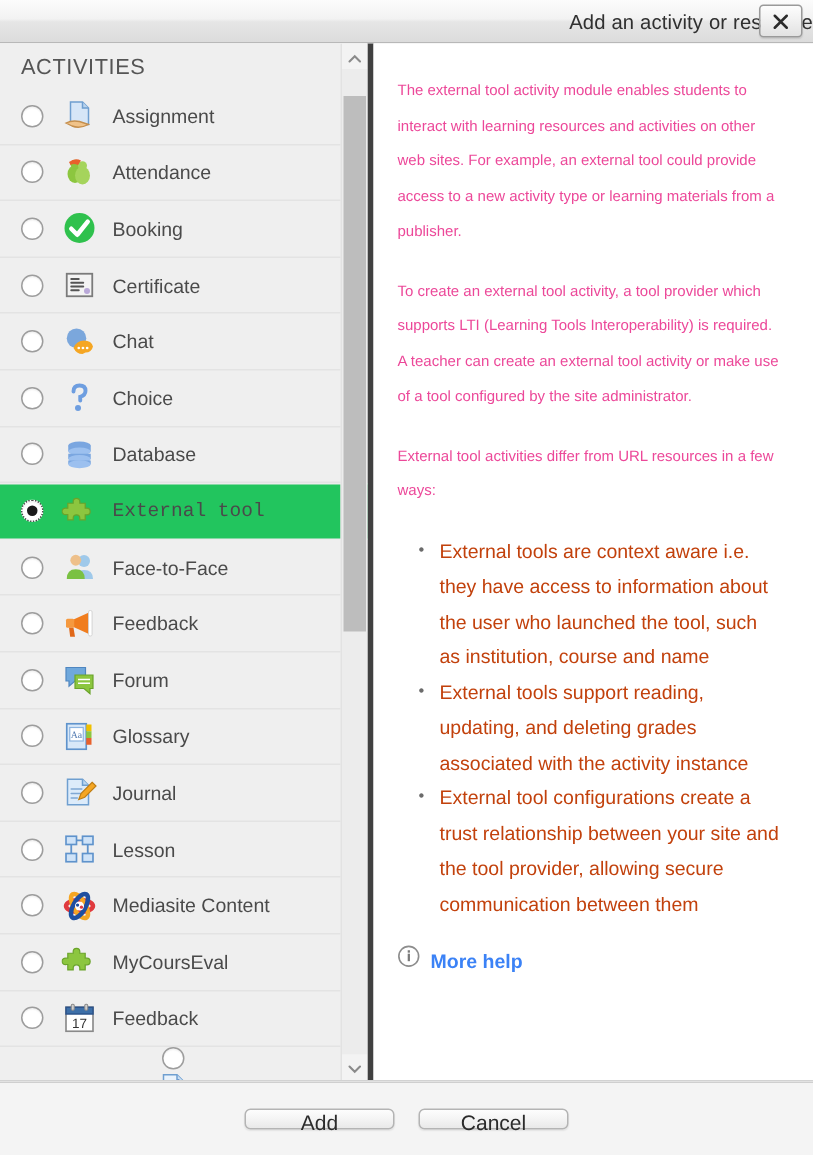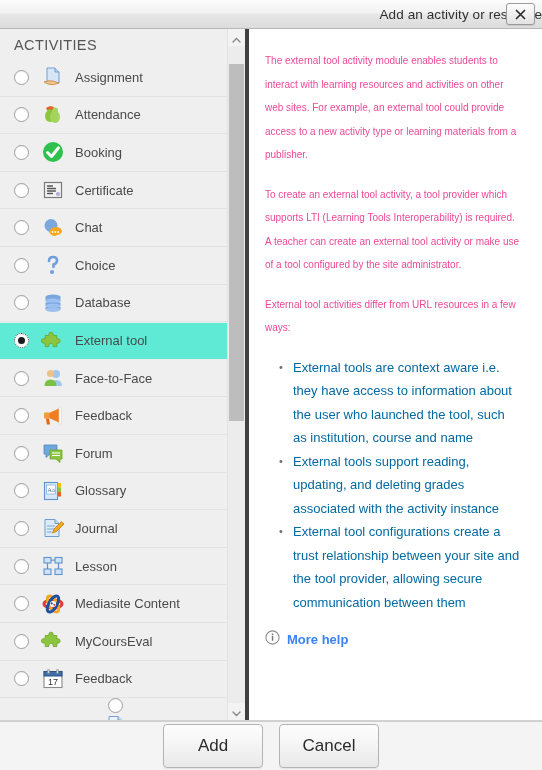--- a/index.html
+++ b/index.html
@@ -96,24 +96,25 @@
     align-items: center;
     height: 37.6px;
     padding-left: 14px;
     box-sizing: border-box;
     border-bottom: 1px solid #e3e3e3;
     background: transparent;
     cursor: pointer;
   }
   .activity-item:last-child { border-bottom: none; flex-direction: column; }
   .activity-item.selected {
-    background: #5eead4;
+    background: #22c55e;
     border-bottom: 1px solid #ececec;
     border-top: 1px solid #ececec;
     width: 245px;
+    font-family: Liberation Mono, monospace;
   }
 
   .radio {
     flex: 0 0 auto;
     width: 13px;
     height: 13px;
     border-radius: 50%;
     border: 1px solid #9d9d9d;
     background: #fff;
     box-shadow: inset 0 1px 1px rgba(0,0,0,0.06);
@@ -207,21 +208,21 @@
   }
   .desc-col ul {
     margin: 0 0 16px 0;
     padding-left: 18px;
     list-style: none;
   }
   .desc-col ul li {
     position: relative;
     font-size: 13px;
     line-height: 23.5px;
-    color: #0369a1;
+    color: #c2410c;
     padding-left: 10px;
     margin: 0;
   }
   .desc-col ul li::before {
     content: "\2022";
     position: absolute;
     left: -4px;
     top: 0;
     color: #6b6b6b;
     font-size: 11px;
@@ -247,27 +248,27 @@
     height: 48px;
     background: #f4f4f4;
     border-top: 1px solid #cfcfcf;
     display: flex;
     align-items: center;
     justify-content: center;
     gap: 16px;
   }
   .btn {
     min-width: 100px;
-    height: 44px;
+    height: 14px;
     padding: 0 18px;
     border: 1px solid #b4b4b4;
     border-radius: 4px;
     background: linear-gradient(to bottom, #fdfdfd 0%, #f4f4f4 50%, #e9e9e9 100%);
     box-shadow: 0 1px 1px rgba(0,0,0,0.07);
-    font-size: 17px;
+    font-size: 14px;
     font-family: "Liberation Sans", sans-serif;
     color: #2b2b2b;
     cursor: pointer;
   }
 </style>
 </head>
 <body>
 
 <div class="dialog">
 

